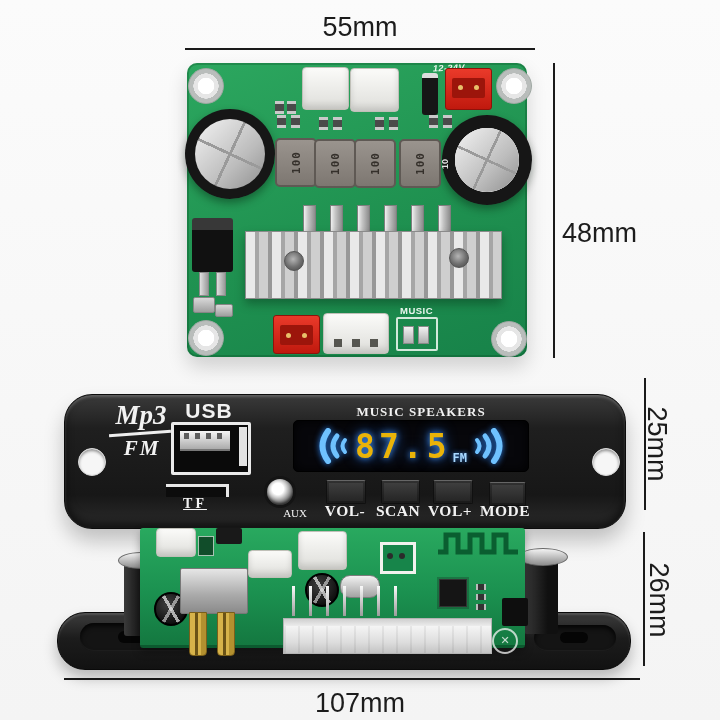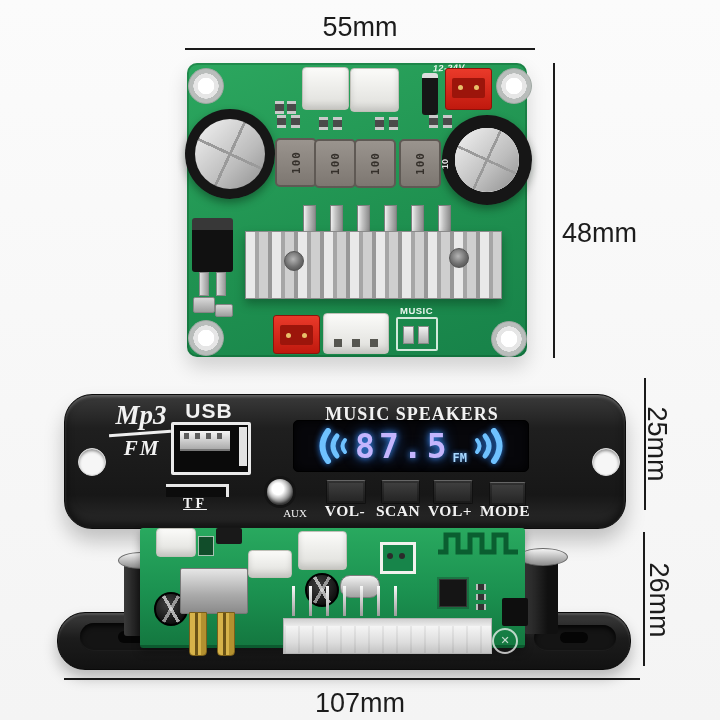--- a/index.html
+++ b/index.html
@@ -45,21 +45,21 @@
   
   .front-panel{left:64px;top:378px;width:560px;height:133px;border-radius:28px;border:1px solid #0c0c0c;
     background:linear-gradient(180deg,#3a3a3a,#1f1f1f 25%,#171717 75%,#2c2c2c);
     box-shadow:inset 0 2px 3px rgba(255,255,255,.22), inset 0 -5px 8px rgba(0,0,0,.6), 0 12px 20px rgba(0,0,0,.22);
     color:#f2f2f2;margin-top:16px;}
   .phole{width:26px;height:26px;border-radius:50%;background:#f6f6f6;border:1px solid #d8d8d8;
     box-shadow:inset 0 2px 3px rgba(0,0,0,.4);}
   .serif{font-family:"Liberation Serif",serif;}
   .display{left:228px;top:25px;width:236px;height:52px;background:#07070b;border:1px solid #000;border-radius:5px;
     box-shadow:inset 0 0 12px rgba(0,0,0,.95);display:flex;align-items:center;justify-content:center;gap:5px;padding:0 6px;box-sizing:border-box;}
-  .freq{font-family:"DejaVu Sans Mono",monospace;font-weight:bold;font-size:33px;color:#c4b5fd;letter-spacing:4px;
+  .freq{font-family:"DejaVu Sans Mono",monospace;font-weight:bold;font-size:33px;color:#eab308;letter-spacing:4px;
     text-shadow:0 0 6px #3c8cf0,0 0 14px #2668cc;}
   .band{font-family:"DejaVu Sans Mono",monospace;font-weight:bold;font-size:12px;color:#a8d8ff;align-self:flex-end;margin:0 0 6px -3px;
     text-shadow:0 0 5px #3c8cf0;}
   .arcs{filter:drop-shadow(0 0 3px #2a7fe8);}
   .pbtn{height:22px;border:1px solid #101010;border-top-color:#666;border-radius:2px;
     background:linear-gradient(180deg,#414141,#232323);box-shadow:inset 0 0 0 2px rgba(0,0,0,.25);}
   .pbtn-label{top:107px;width:60px;text-align:center;font-size:15.5px;font-weight:bold;letter-spacing:.5px;}
   .usb-port{left:106px;top:27px;width:74px;height:47px;border:3px solid #eaeaea;background:#0a0a0a;border-radius:2px;}
   .tf-slot{left:101px;top:89px;width:60px;height:10px;background:#0c0c0c;border-top:3px solid #e8e8e8;border-right:3px solid #e8e8e8;}
 
@@ -195,21 +195,21 @@
     <div class="abs" style="left:112px;top:4px;width:64px;text-align:center;font-size:21px;font-weight:bold;letter-spacing:1px;">USB</div>
     <div class="abs usb-port">
       <div style="position:absolute;left:6px;top:6px;width:50px;height:18px;background:linear-gradient(180deg,#f5f5f5,#ababab);border-bottom:2px solid #777;"></div>
       <div style="position:absolute;left:10px;top:8px;width:42px;height:6px;background:repeating-linear-gradient(90deg,#5c5c5c 0 5px,transparent 5px 11px);"></div>
       <div style="position:absolute;right:1px;top:2px;width:8px;height:39px;background:#e3e3e3;"></div>
     </div>
 
     <div class="abs tf-slot"></div>
     <div class="abs serif" style="left:102px;top:101px;width:56px;text-align:center;font-size:14px;font-weight:bold;letter-spacing:3px;text-decoration:underline;">TF</div>
 
-    <div class="abs serif" style="left:247px;top:9px;width:200px;text-align:center;font-size:18px;font-weight:bold;letter-spacing:1px;">MUSIC SPEAKERS</div>
+    <div class="abs serif" style="left:256px;top:9px;width:200px;text-align:center;font-size:13px;font-weight:bold;letter-spacing:1px;">MUSIC SPEAKERS</div>
 
     <div class="abs display">
       <svg class="arcs" width="34" height="36" viewBox="0 0 34 36">
         <path d="M12 3 Q1 18 12 33" stroke="#6fc2ff" stroke-width="6" fill="none" stroke-linecap="round"></path>
         <path d="M21 8 Q13 18 21 28" stroke="#6fc2ff" stroke-width="5" fill="none" stroke-linecap="round"></path>
         <path d="M29 12 Q24 18 29 24" stroke="#6fc2ff" stroke-width="4" fill="none" stroke-linecap="round"></path>
       </svg>
       <span class="freq">87.5</span>
       <span class="band">FM</span>
       <svg class="arcs" width="34" height="36" viewBox="0 0 34 36">

